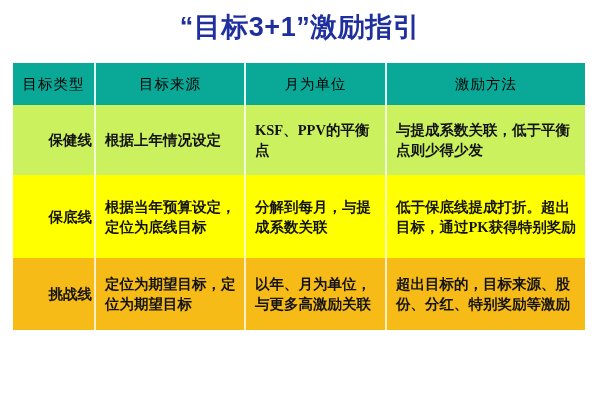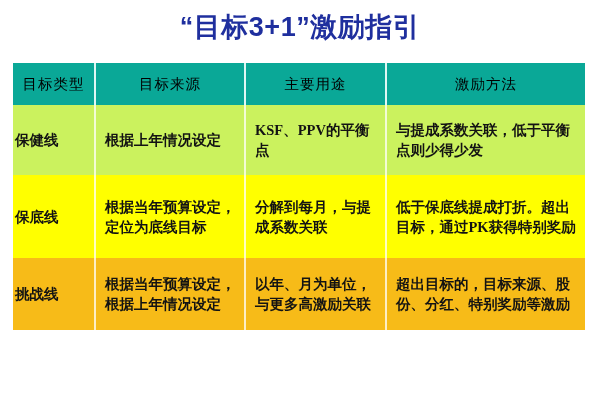--- a/index.html
+++ b/index.html
@@ -68,21 +68,21 @@
     padding: 4px 7px 4px 9px;
     font-size: 14.5px;
     line-height: 1.38;
     color: #131313;
     font-family: "Liberation Serif", "DejaVu Serif", serif;
     font-weight: bold;
   }
   .body-row td:last-child { border-right: 0; }
 
   .cat-cell {
-    text-align: left;
+    text-align: right;
     font-family: "Liberation Sans", "DejaVu Sans", sans-serif;
     font-weight: bold;
     font-size: 17px;
     letter-spacing: 0px;
     padding-left: 2px !important;
     padding-right: 2px !important;
   }
 
   .row-green td { background: #cbf25e; }
   .row-yellow td { background: #ffff00; }
@@ -107,39 +107,39 @@
     <colgroup>
       <col class="col1">
         <col class="col2">
         <col class="col3">
         <col class="col4">
     </colgroup>
     <thead>
       <tr class="hdr-row">
         <th>目标类型</th>
         <th>目标来源</th>
-        <th>主要用途</th>
+        <th>月为单位</th>
         <th>激励方法</th>
       </tr>
     </thead>
     <tbody>
       <tr class="body-row row-green">
         <td class="cat-cell">保健线</td>
         <td>根据上年情况设定</td>
         <td class="lat">KSF、PPV的平衡点</td>
         <td>与提成系数关联，低于平衡点则少得少发</td>
       </tr>
       <tr class="body-row row-yellow">
         <td class="cat-cell">保底线</td>
         <td>根据当年预算设定，定位为底线目标</td>
         <td>分解到每月，与提成系数关联</td>
         <td>低于保底线提成打折。超出目标，通过PK获得特别奖励</td>
       </tr>
       <tr class="body-row row-orange">
         <td class="cat-cell">挑战线</td>
-        <td>根据当年预算设定，根据上年情况设定</td>
+        <td>定位为期望目标，定位为期望目标</td>
         <td>以年、月为单位，与更多高激励关联</td>
         <td>超出目标的，目标来源、股份、分红、特别奖励等激励</td>
       </tr>
     </tbody>
   </table>
 
 </div>
 
 </body></html>

